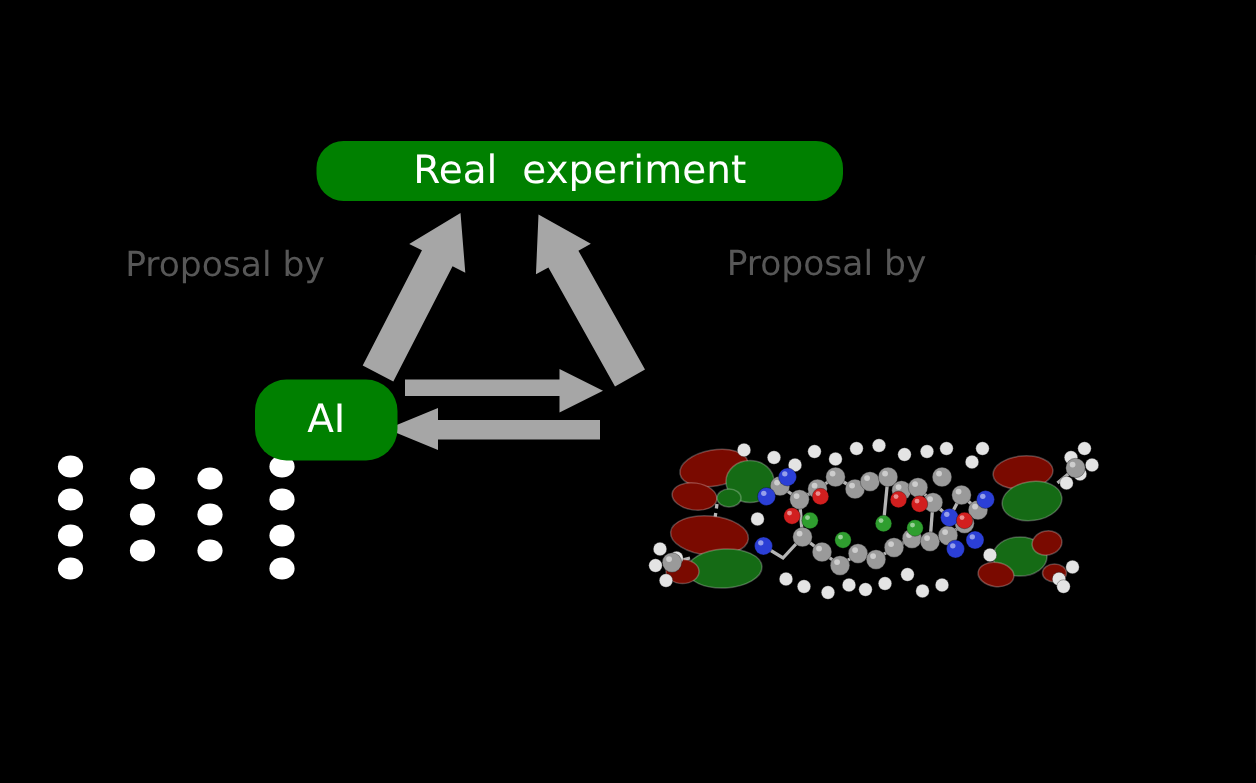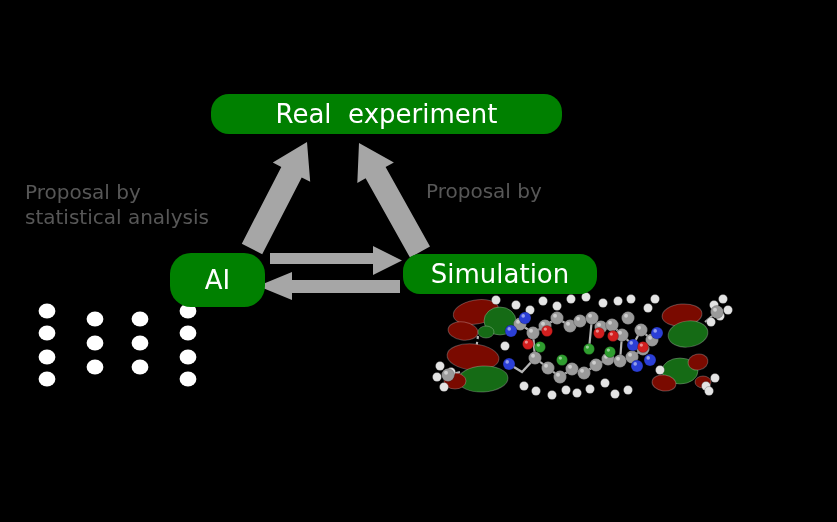--- a/index.html
+++ b/index.html
@@ -25,22 +25,22 @@
     font-size:26px;
     white-space:pre;
   }
   #node-real{left:211px;top:94px;width:351px;height:40px;border-radius:18px;}
   #node-ai{left:170px;top:253px;width:95px;height:54px;border-radius:21px;}
   #node-sim{left:403px;top:254px;width:194px;height:40px;border-radius:17px;}
   .annotation{
     position:absolute;z-index:2;
     width:250px;
     color:var(--label_gray,#575757);
-    font-size:20px;line-height:25px;
-    margin-top:15px;
+    font-size:23px;line-height:25px;
+    text-align:center;
   }
   #annot-left{left:25px;top:165px;}
   #annot-right{left:426px;top:164px;}
 </style>
 </head>
 <body>
 
 <div id="canvas">
 
   <svg id="scene" width="837" height="522" viewBox="0 0 837 522">
@@ -207,25 +207,21 @@
         <circle cx="608.35" cy="350.075" r="1.65" fill="rgba(255,255,255,0.5)"></circle>
       </g>
   </svg>
 
   <div class="node" id="node-real">
     <span>Real  experiment</span>
   </div>
   <div class="node" id="node-ai">
     <span>AI</span>
   </div>
-  <div class="node" id="node-sim">
-    <span>Simulation</span>
-  </div>
 
   <div class="annotation" id="annot-left">
     <div>Proposal by</div>
-    <div>statistical analysis</div>
   </div>
   <div class="annotation" id="annot-right">
     <div>Proposal by</div>
   </div>
 
 </div>
 
 </body></html>

